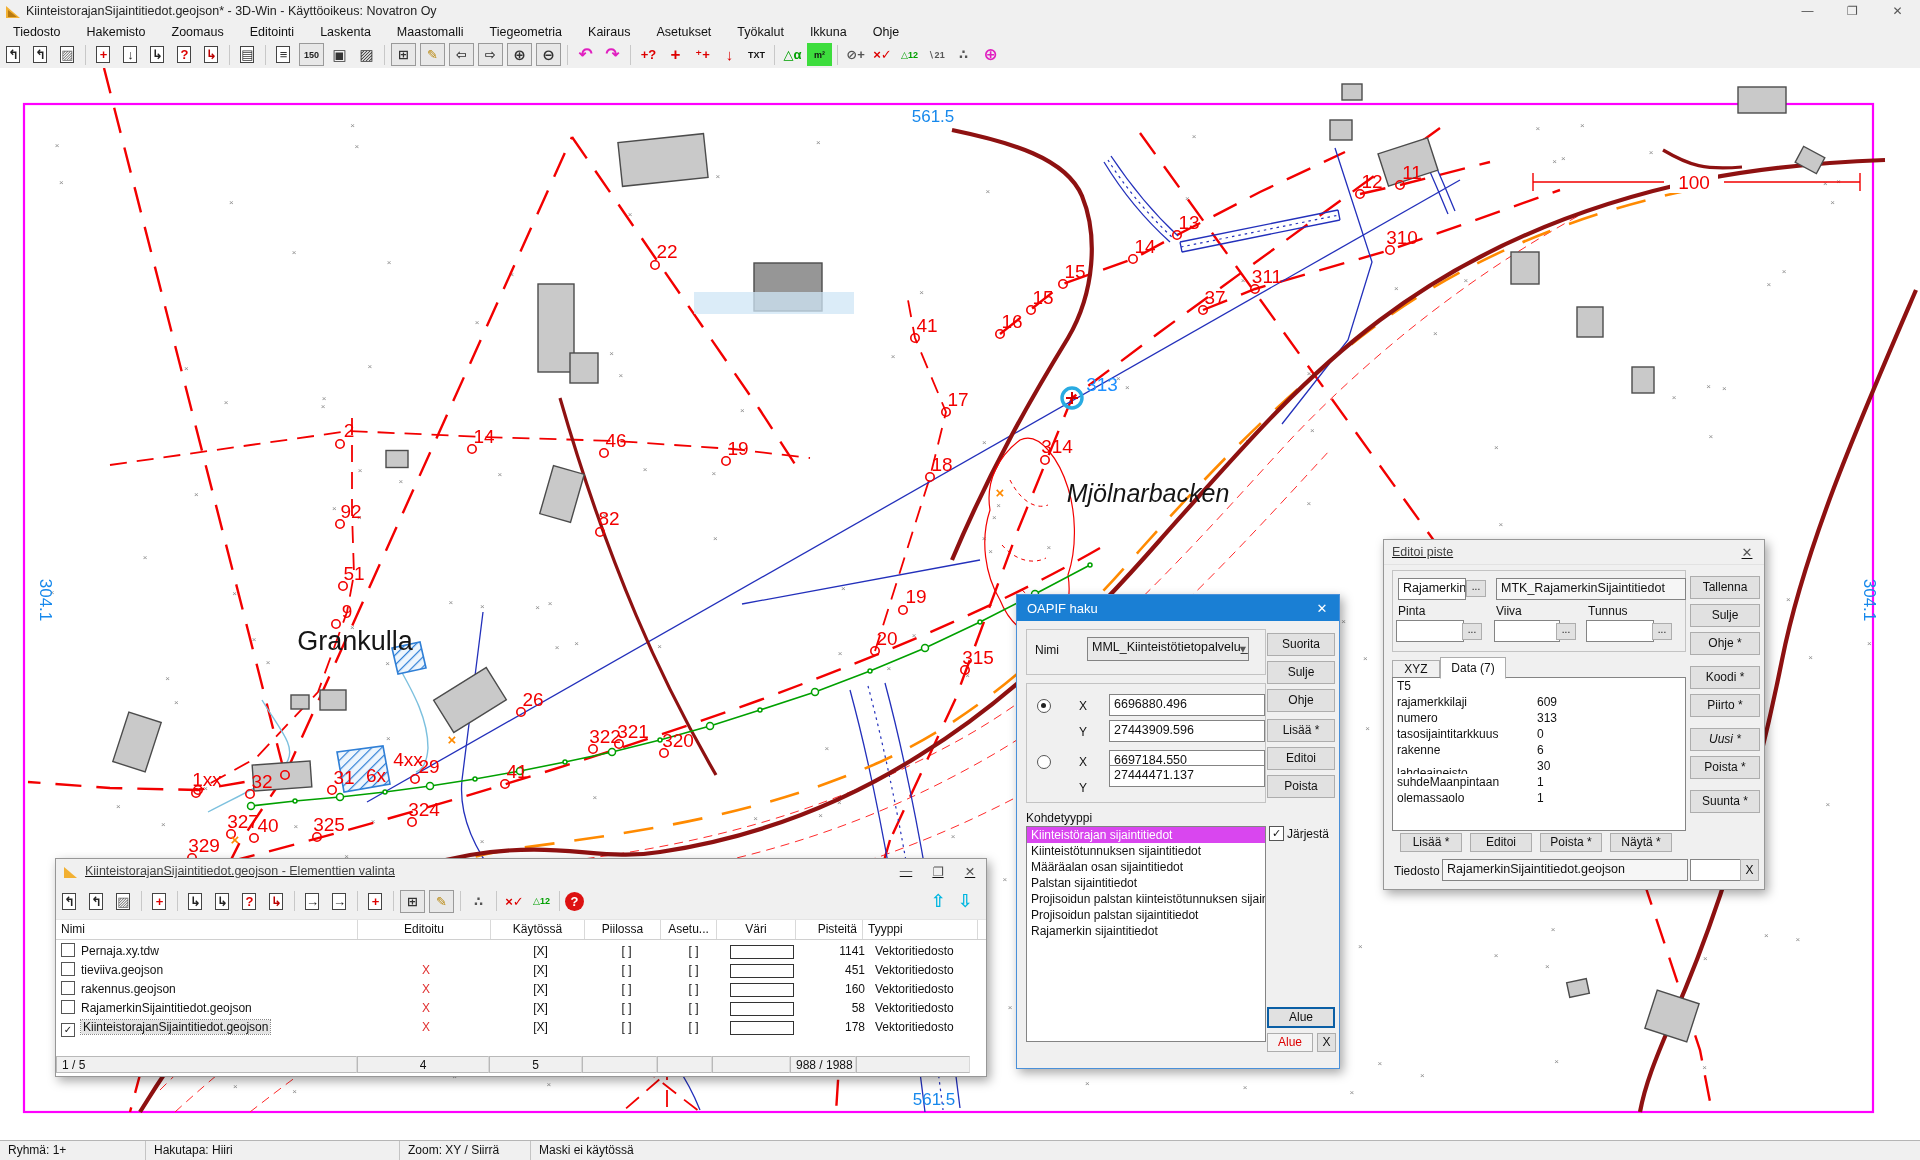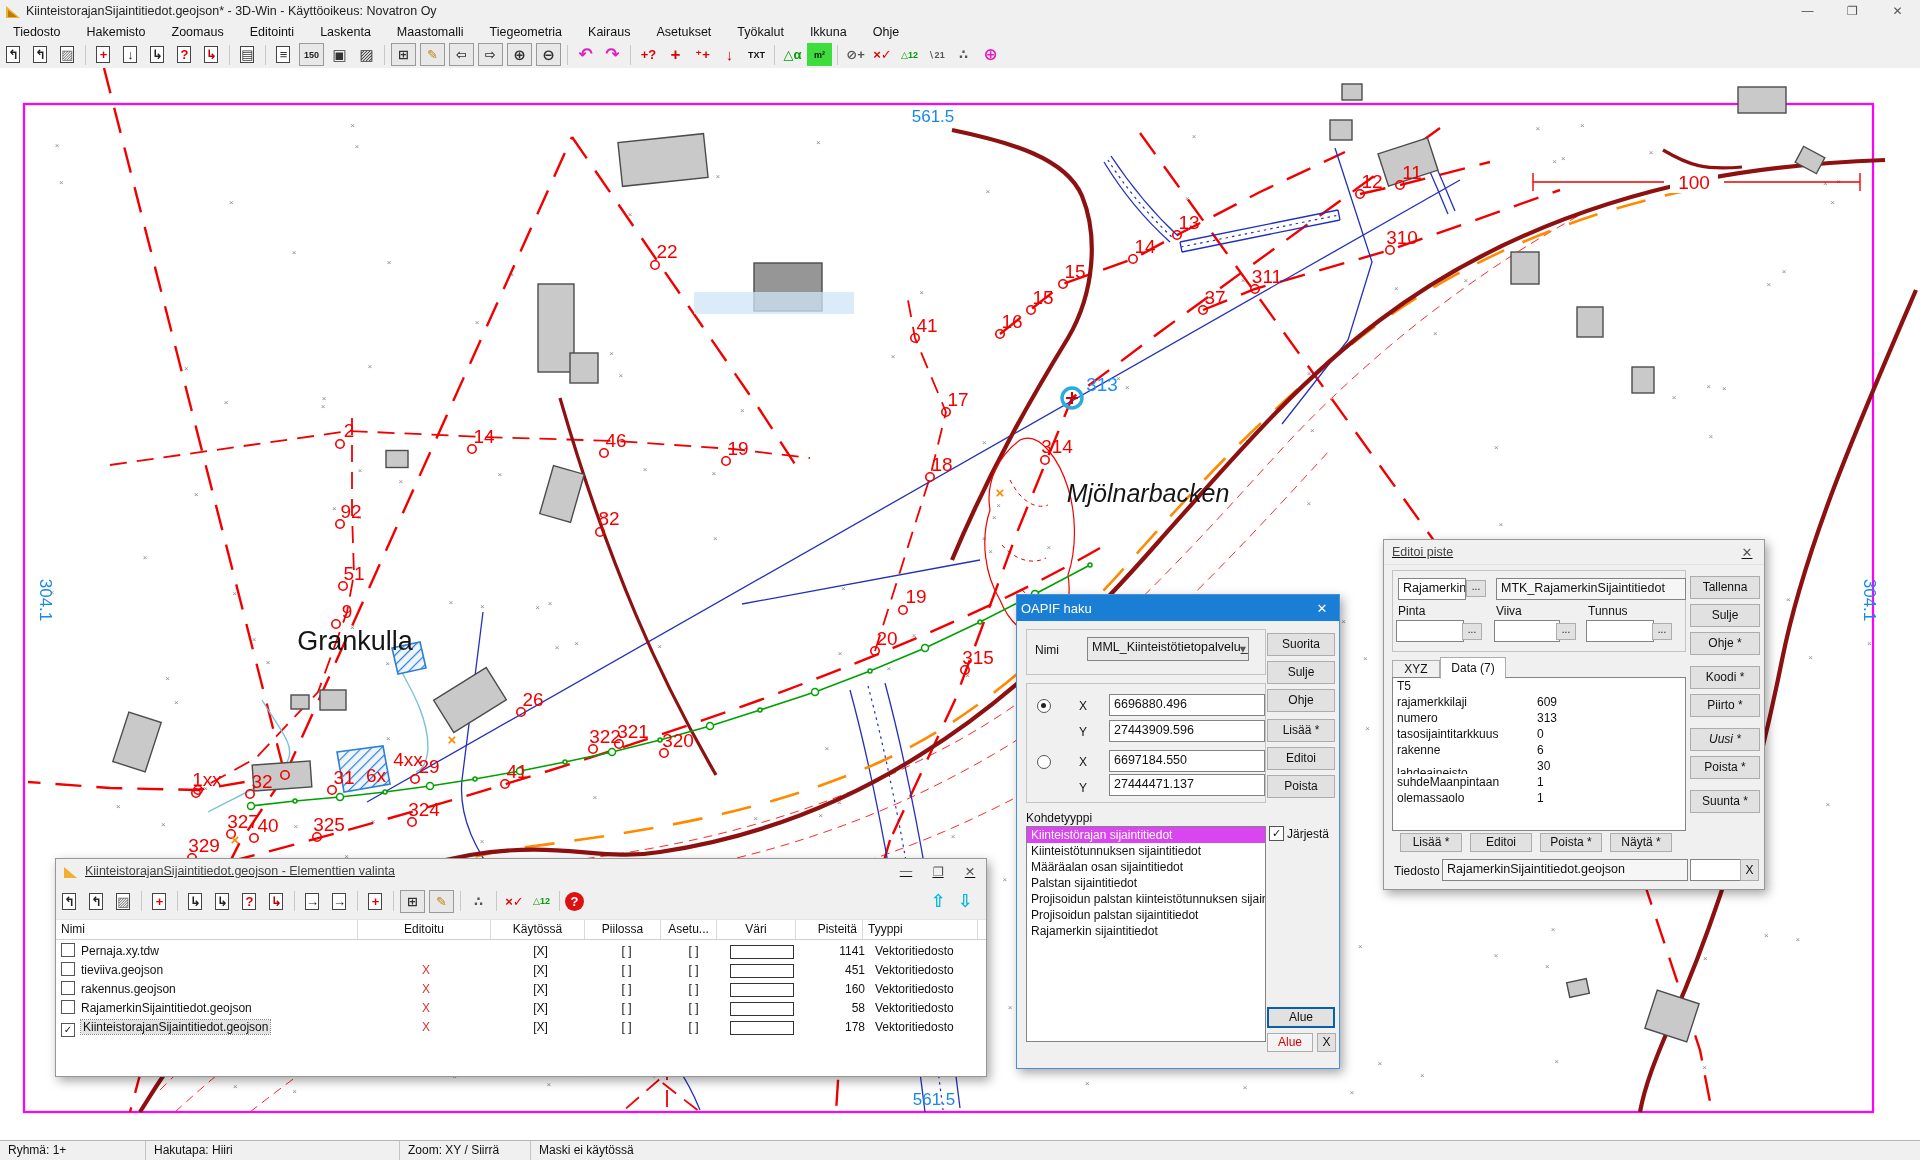--- a/index.html
+++ b/index.html
@@ -42,21 +42,21 @@
   .blobd{stroke:#f20000;stroke-width:1;fill:none;stroke-dasharray:4 4;}
   .dim{stroke:#f20000;stroke-width:1.4;}
   .bldg{fill:#c9c9c9;stroke:#4c4c4c;stroke-width:1.4;}
   .bldgd{fill:#969696;stroke:#4c4c4c;stroke-width:1.4;}
   .hatch{fill:url(#hb);stroke:#2f7fd6;stroke-width:1.6;}
   .magenta{stroke:#ff00ff;stroke-width:2.2;fill:none;}
   
   .win{position:absolute;background:#f0f0f0;border:1px solid #979797;
     box-shadow:3px 4px 10px rgba(0,0,0,.35);font-size:12px;color:#111;}
   .ttl-blue{height:26px;background:#1a7fd4;color:#fff;display:flex;align-items:center;
-    font-size:13px;padding-left:4px;}
+    font-size:13px;padding-left:10px;}
   .ttl-gray{height:24px;background:#f0f0f0;display:flex;align-items:center;font-size:12.5px;
     padding-left:8px;border-bottom:1px solid #e2e2e2;text-decoration:underline;}
   .ttl-x{margin-left:auto;width:34px;text-align:center;font-size:13px;}
   .btn{position:absolute;background:#e1e1e1;border:1px solid #adadad;text-align:center;
     font-size:12px;}
   .btn.def{border:1px solid #0b5fa5;box-shadow:0 0 0 1px #0b5fa5 inset;}
   .fld{position:absolute;background:#fff;border:1px solid #848484;font-size:12.5px;
     padding:1px 4px;white-space:nowrap;overflow:hidden;line-height:17px;}
   .grp{position:absolute;border:1px solid #c3c3c3;}
   .lbl{position:absolute;font-size:12px;white-space:nowrap;}
@@ -793,20 +793,30 @@
       <div class="tr " style="top: 99px;">
         <span class="tc" style="width: 303px; text-align: left; padding: 0px 5px; box-sizing: border-box;"><span style="position: relative; display: inline-block; margin-right: 6px; vertical-align: -2px; width: 12px; height: 12px; border: 1px solid rgb(85, 85, 85); background: rgb(255, 255, 255); font-size: 10px; line-height: 11px; text-align: center;">✓</span><span style="background: rgb(228, 228, 228); outline: rgb(136, 136, 136) dotted 1px; padding: 0px 2px;">KiinteistorajanSijaintitiedot.geojson</span></span>
         <span class="tc redx" style="width: 134px; text-align: center; padding: 0px 5px; box-sizing: border-box;">X</span>
         <span class="tc" style="width: 95px; text-align: center; padding: 0px 5px; box-sizing: border-box;">[X]</span>
         <span class="tc" style="width: 77px; text-align: center; padding: 0px 5px; box-sizing: border-box;">[ ]</span>
         <span class="tc" style="width: 57px; text-align: center; padding: 0px 5px; box-sizing: border-box;">[ ]</span>
         <span class="tc" style="width: 80px; text-align: center; padding: 0px 5px; box-sizing: border-box;"><span class="swatch"></span></span>
         <span class="tc" style="width: 68px; text-align: right; padding: 0px 5px; box-sizing: border-box;">178</span>
         <span class="tc" style="width: 116px; text-align: left; padding: 0px 5px; box-sizing: border-box;">Vektoritiedosto</span>
       </div>
+      <div class="tr tfoot" style="top: 136px;">
+        <span class="tc" style="width: 301px; text-align: left; padding: 0px 5px; box-sizing: border-box; height: 17px; line-height: 17px;">1 / 5</span>
+        <span class="tc" style="width: 132px; text-align: center; padding: 0px 5px; box-sizing: border-box; height: 17px; line-height: 17px;">4</span>
+        <span class="tc" style="width: 93px; text-align: center; padding: 0px 5px; box-sizing: border-box; height: 17px; line-height: 17px;">5</span>
+        <span class="tc" style="width: 75px; text-align: center; padding: 0px 5px; box-sizing: border-box; height: 17px; line-height: 17px;"></span>
+        <span class="tc" style="width: 55px; text-align: center; padding: 0px 5px; box-sizing: border-box; height: 17px; line-height: 17px;"></span>
+        <span class="tc" style="width: 78px; text-align: center; padding: 0px 5px; box-sizing: border-box; height: 17px; line-height: 17px;"></span>
+        <span class="tc" style="width: 66px; text-align: right; padding: 0px 5px; box-sizing: border-box; height: 17px; line-height: 17px;">988 / 1988</span>
+        <span class="tc" style="width: 114px; text-align: center; padding: 0px 5px; box-sizing: border-box; height: 17px; line-height: 17px;"></span>
+      </div>
     </div>
 </div>
 
 <div class="win" id="oapif" style="left:1016px;top:594px;width:322px;height:473px;border:1px solid #4a90d9;">
   <div class="ttl-blue">
     <span>OAPIF haku</span>
     <span class="ttl-x">✕</span>
   </div>
   <div class="grp" style="left:9px;top:34px;width:238px;height:44px;"></div>
   <span class="lbl" style="left:18px;top:48px;">Nimi</span>
@@ -817,21 +827,21 @@
   <div class="grp" style="left:9px;top:88px;width:238px;height:118px;"></div>
   <span class="radio sel" style="left:20px;top:104px;"></span>
   <span class="lbl" style="left:62px;top:104px;">X</span>
   <div class="fld" style="left:92px;top:99px;width:146px;height:18px;">6696880.496</div>
   <span class="lbl" style="left:62px;top:130px;">Y</span>
   <div class="fld" style="left:92px;top:125px;width:146px;height:18px;">27443909.596</div>
   <span class="radio" style="left:20px;top:160px;"></span>
   <span class="lbl" style="left:62px;top:160px;">X</span>
   <div class="fld" style="left:92px;top:155px;width:146px;height:18px;">6697184.550</div>
   <span class="lbl" style="left:62px;top:186px;">Y</span>
-  <div class="fld" style="left:92px;top:179px;width:146px;height:18px;">27444471.137</div>
+  <div class="fld" style="left:92px;top:170px;width:146px;height:18px;">27444471.137</div>
   <div id="oapif-btns"></div>
   <span class="lbl" style="left:9px;top:216px;">Kohdetyyppi</span>
   <div class="listbox" id="oapif-list" style="left:9px;top:231px;width:238px;height:214px;">
       <div class="li sel">Kiinteistörajan sijaintitiedot</div>
       <div class="li">Kiinteistötunnuksen sijaintitiedot</div>
       <div class="li">Määräalan osan sijaintitiedot</div>
       <div class="li">Palstan sijaintitiedot</div>
       <div class="li">Projisoidun palstan kiinteistötunnuksen sijaintitiec</div>
       <div class="li">Projisoidun palstan sijaintitiedot</div>
       <div class="li">Rajamerkin sijaintitiedot</div>

